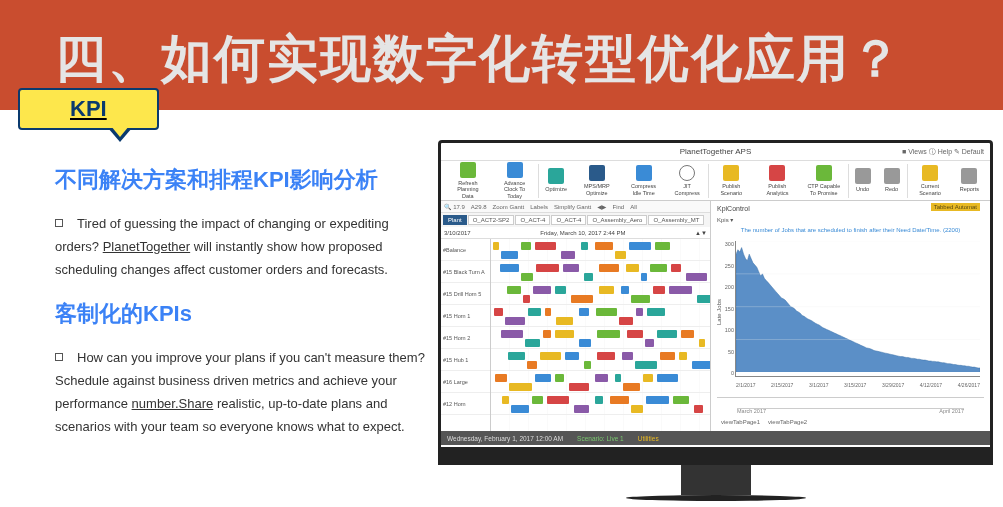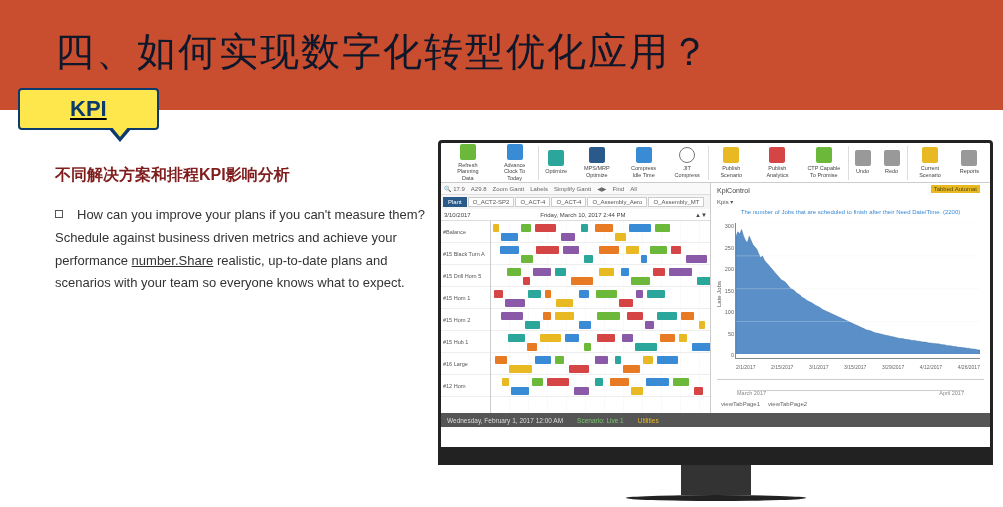--- a/index.html
+++ b/index.html
@@ -1,28 +1,28 @@
 <!DOCTYPE html>
 <html><head>
 <meta charset="utf-8">
 <style>
 * { margin: 0; padding: 0; box-sizing: border-box; }
 body { width: 1003px; height: 507px; font-family: "Microsoft YaHei", "PingFang SC", sans-serif; background: #fff; overflow: hidden; position: relative; }
 
 .header-bar { background: #c94d2f; height: 110px; position: relative; padding: 25px 55px 0; }
-.title { color: #0f172a; font-size: 39px; font-weight: 400; letter-spacing: 2px; }
+.title { color: #e5e5e5; font-size: 51px; font-weight: 700; letter-spacing: 2px; }
 
 .kpi-tag-wrap { position: absolute; left: 18px; top: 88px; text-decoration: underline; }
 .kpi-tag { background: #fde74c; border: 2.5px solid #0a3a6e; color: #0a3a6e; font-weight: 900; font-size: 22px; padding: 6px 50px; border-radius: 4px; position: relative; }
 .kpi-tail { width: 0; height: 0; border-left: 12px solid transparent; border-right: 12px solid transparent; border-top: 14px solid #0a3a6e; position: absolute; left: 90px; top: 40px; }
 .kpi-tail::after { content: ""; position: absolute; left: -9px; top: -16px; width: 0; height: 0; border-left: 9px solid transparent; border-right: 9px solid transparent; border-top: 11px solid #fde74c; }
 
 .content { display: flex; padding: 55px 20px 0 55px; gap: 20px; }
 .left { width: 380px; }
-.h2 { font-size: 16px; font-weight: 900; margin-bottom: 18px; color: #7f1d1d; }
+.h2 { font-size: 22px; font-weight: 900; margin-bottom: 18px; color: #3b82f6; }
 .para { font-size: 13px; color: #333; line-height: 1.75; margin-bottom: 18px; }
 .bullet { display: inline-block; width: 8px; height: 8px; border: 1px solid #555; margin-right: 14px; vertical-align: 1px; }
 .underline { text-decoration: underline; }
 
 .monitor-wrap { position: absolute; right: 10px; top: 140px; width: 555px; }
 .monitor { border: 3px solid #222; border-bottom: 18px solid #222; border-radius: 4px 4px 0 0; background: #fff; height: 325px; overflow: hidden; font-size: 7px; }
 .stand { width: 70px; height: 30px; background: #333; margin: 0 auto; }
 .base { width: 180px; height: 6px; background: #222; margin: 0 auto; border-radius: 50%; }
 
 .app-title-row { height: 18px; border-bottom: 1px solid #ddd; display: flex; align-items: center; justify-content: center; font-size: 8px; color: #444; position: relative; }
@@ -87,27 +87,35 @@
 
 <div class="kpi-tag-wrap">
   <div class="kpi-tag">KPI</div>
   <div class="kpi-tail"></div>
 </div>
 
 <div class="content">
   <div class="left">
     <div class="h2">不同解决方案和排程KPI影响分析</div>
     <p class="para">
+      <span class="bullet"></span><span>Tired of guessing the impact of changing or expediting orders?  </span><span class="underline">PlanetTogether</span><span> will instantly show how proposed scheduling changes affect customer orders and forecasts.</span>
+    </p>
+    <div class="h2">客制化的KPIs</div>
+    <p class="para">
       <span class="bullet"></span><span>How can you improve your plans if you can't measure them? Schedule against business driven metrics and achieve your performance </span><span class="underline">number.Share</span><span> realistic, up-to-date plans and scenarios with your team so everyone knows what to expect.</span>
     </p>
   </div>
 </div>
 
 <div class="monitor-wrap">
   <div class="monitor">
+    <div class="app-title-row">
+      <span>PlanetTogether APS</span>
+      <span class="right-opts">■ Views  ⓘ Help  ✎ Default</span>
+    </div>
     <div class="toolbar" id="toolbar">
         <div class="tool-item">
           <div class="tool-icon ic-green"></div>
           <div class="tool-label">Refresh Planning Data</div>
         </div>
         <div class="tool-item">
           <div class="tool-icon ic-blue"></div>
           <div class="tool-label">Advance Clock To Today</div>
         </div>
         <div class="tool-sep"></div>

